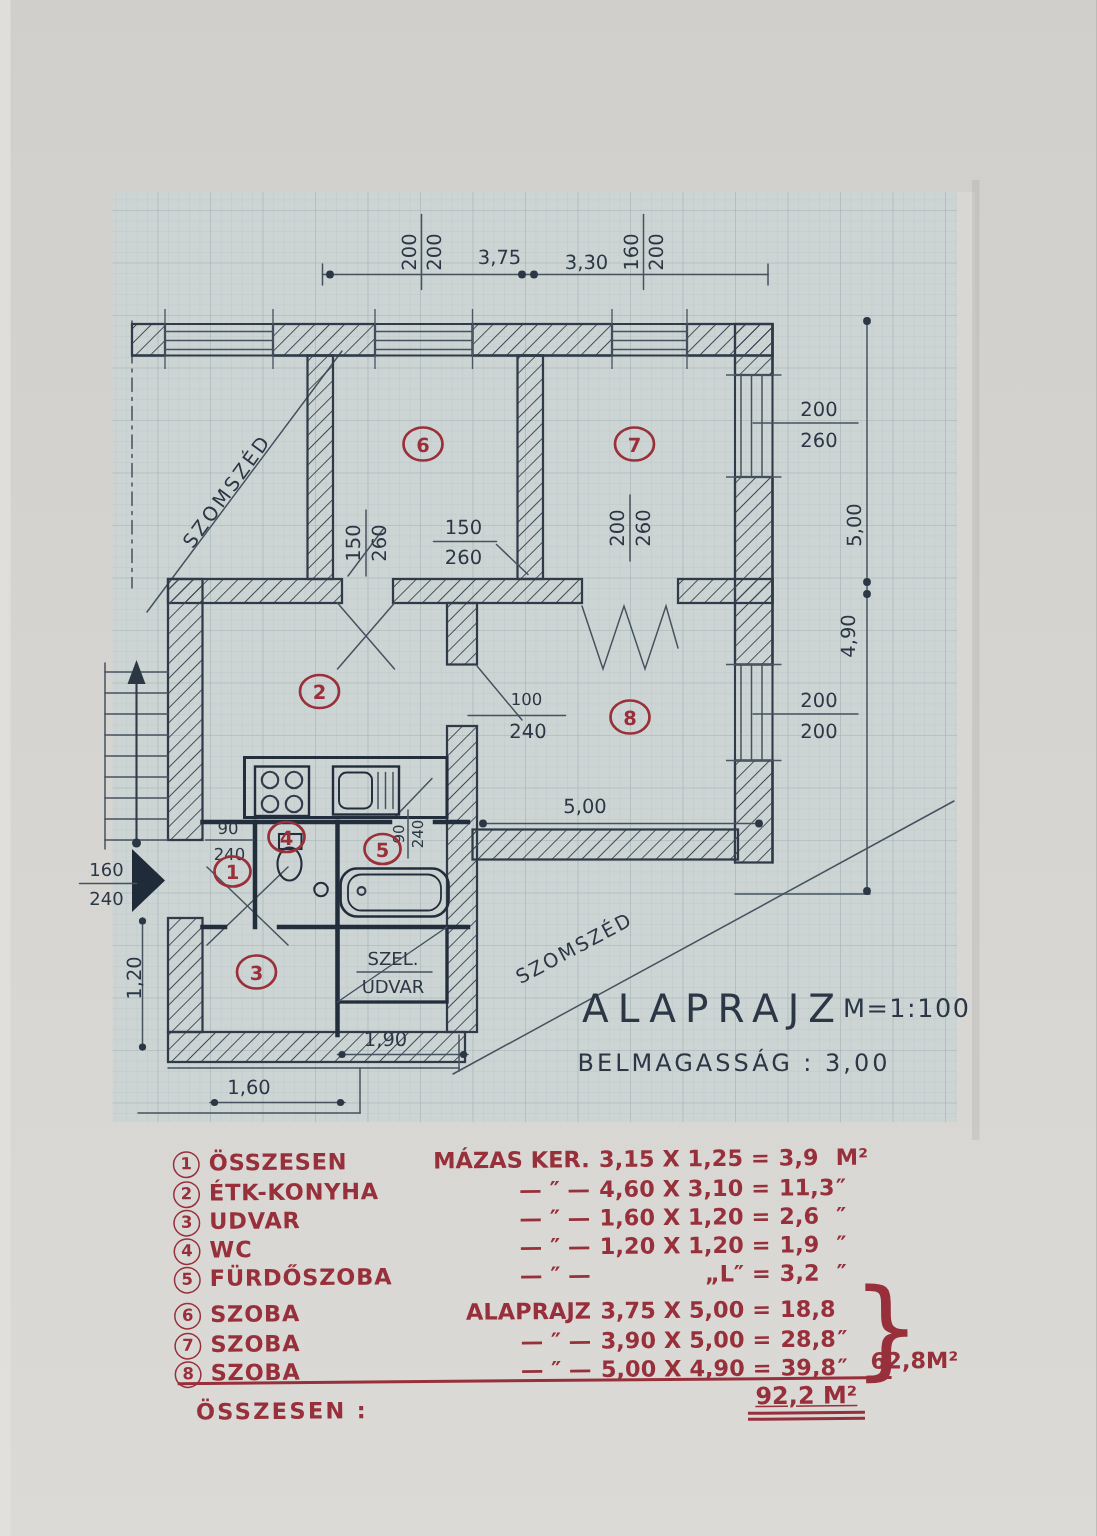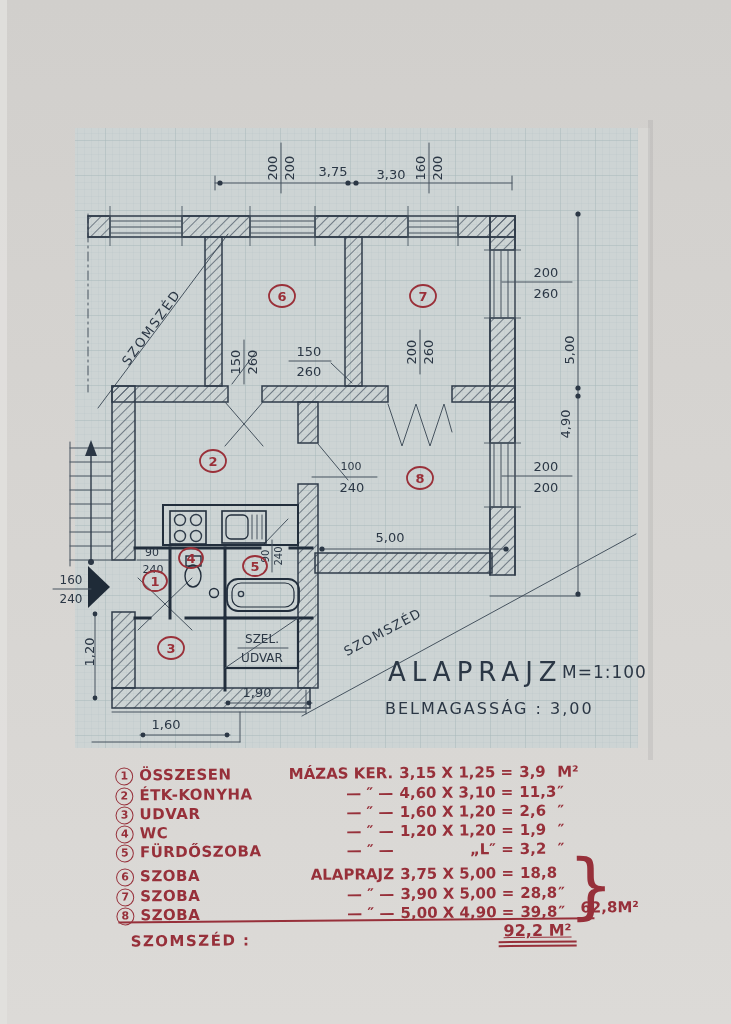--- a/index.html
+++ b/index.html
@@ -446,18 +446,18 @@
       <span class="cnum">8</span>
       <span class="cname">SZOBA</span>
       <span class="cfloor">— ″ —</span>
       <span class="ccalc">5,00 X 4,90 =</span>
       <span class="carea">39,8</span>
       <span class="cunit">″</span>
     </div>
     <span class="brace">}</span>
     <span class="gtotal">62,8M²</span>
     <div class="rule"></div>
-    <span class="tlabel">SZOMSZÉD :</span>
+    <span class="tlabel">ÖSSZESEN :</span>
     <span class="tvalue">92,2 M²</span>
   </div>
 
   <div class="crease"></div>
 </div>
 
 </body></html>

